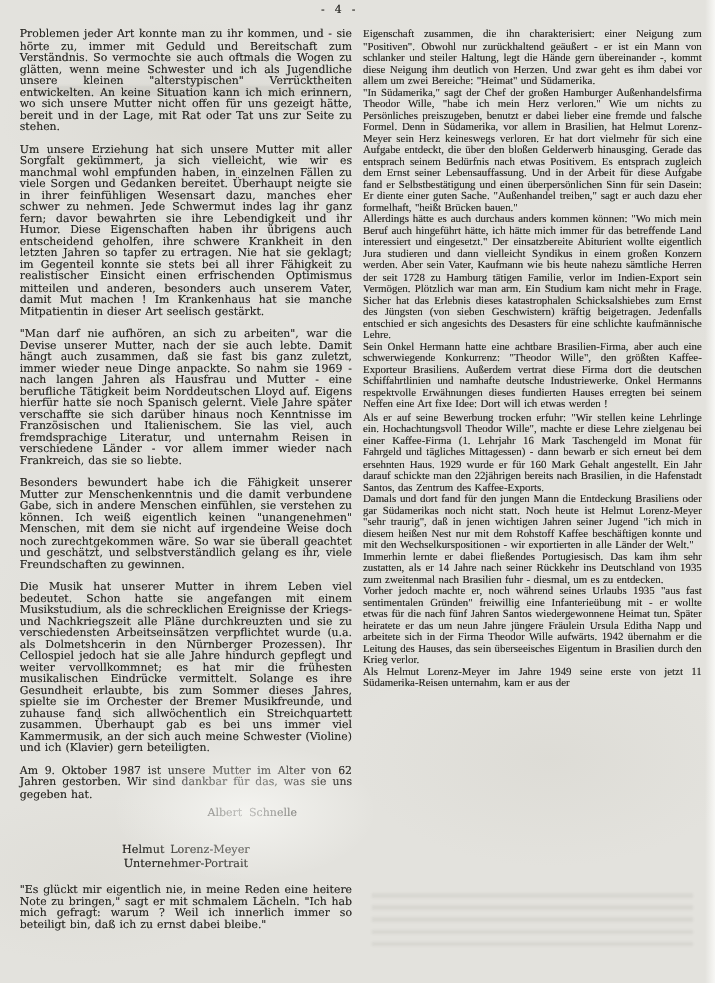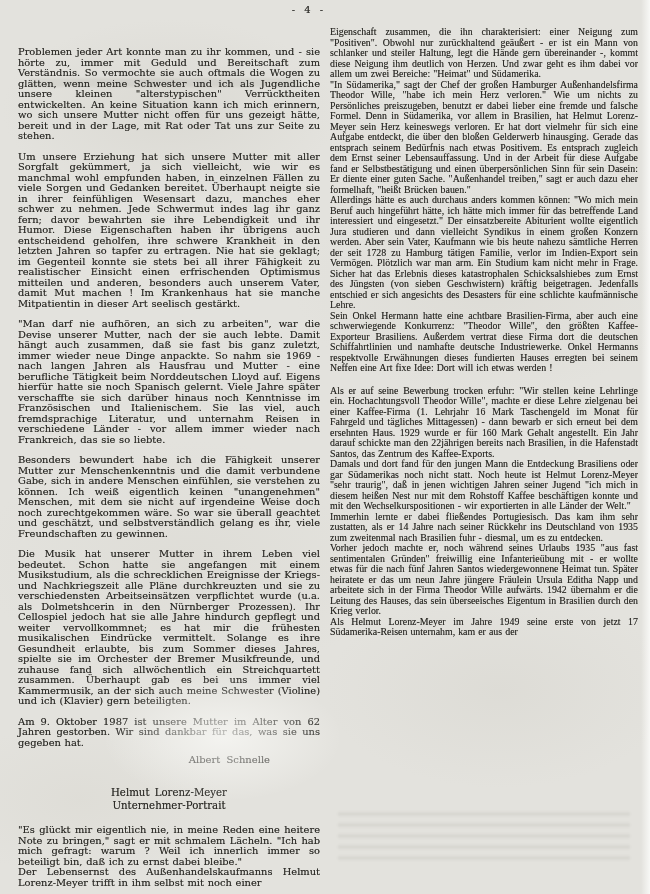--- a/index.html
+++ b/index.html
@@ -29,31 +29,31 @@
     text-align: center;
     font-size: 10px;
     letter-spacing: 3px;
   }
   .columns {
     position: absolute;
     top: 27px; left: 18px;
     display: flex;
     gap: 10px;
   }
-  .col-left  { width: 302px; margin-top: 20px; }
+  .col-left  { width: 302px; }
   .col-right { width: 308px; font-family: Liberation Serif, serif; }
   .para {
     margin: 0;
     text-align: justify;
     font-size: 9.9px;
     line-height: 10.5px;
     word-spacing: 0.6px;
   }
   .spaced    { margin-bottom: 10px; }
-  .gap-above { margin-top: 12px; }
+  .gap-above { margin-top: 2px; }
   .signature {
     font-size: 10px;
     text-align: right;
     padding-right: 50px;
     margin: 6px 0 21px 0;
     word-spacing: 3px;
   }
   .article-heading {
     text-align: center;
     font-size: 10.2px;
@@ -108,32 +108,31 @@
       <p class="para spaced">"Man darf nie aufhören, an sich zu arbeiten", war die Devise unserer Mutter, nach der sie auch lebte. Damit hängt auch zusammen, daß sie fast bis ganz zuletzt, immer wieder neue Dinge anpackte. So nahm sie 1969 - nach langen Jahren als Hausfrau und Mutter - eine berufliche Tätigkeit beim Norddeutschen Lloyd auf. Eigens hierfür hatte sie noch Spanisch gelernt. Viele Jahre später verschaffte sie sich darüber hinaus noch Kenntnisse im Französischen und Italienischem. Sie las viel, auch fremdsprachige Literatur, und unternahm Reisen in verschiedene Länder - vor allem immer wieder nach Frankreich, das sie so liebte.</p>
       <p class="para spaced">Besonders bewundert habe ich die Fähigkeit unserer Mutter zur Menschenkenntnis und die damit verbundene Gabe, sich in andere Menschen einfühlen, sie verstehen zu können. Ich weiß eigentlich keinen "unangenehmen" Menschen, mit dem sie nicht auf irgendeine Weise doch noch zurechtgekommen wäre. So war sie überall geachtet und geschätzt, und selbstverständlich gelang es ihr, viele Freundschaften zu gewinnen.</p>
       <p class="para spaced">Die Musik hat unserer Mutter in ihrem Leben viel bedeutet. Schon hatte sie angefangen mit einem Musikstudium, als die schrecklichen Ereignisse der Kriegs- und Nachkriegszeit alle Pläne durchkreuzten und sie zu verschiedensten Arbeitseinsätzen verpflichtet wurde (u.a. als Dolmetshcerin in den Nürnberger Prozessen). Ihr Cellospiel jedoch hat sie alle Jahre hindurch gepflegt und weiter vervollkommnet; es hat mir die frühesten musikalischen Eindrücke vermittelt. Solange es ihre Gesundheit erlaubte, bis zum Sommer dieses Jahres, spielte sie im Orchester der Bremer Musikfreunde, und zuhause fand sich allwöchentlich ein Streichquartett zusammen. Überhaupt gab es bei uns immer viel Kammermusik, an der sich auch meine Schwester (Violine) und ich (Klavier) gern beteiligten.</p>
       <p class="para">Am 9. Oktober 1987 ist unsere Mutter im Alter von 62 Jahren gestorben. Wir sind dankbar für das, was sie uns gegeben hat.</p>
       <div class="signature">Albert Schnelle</div>
       <div class="article-heading">
         <div>Helmut Lorenz-Meyer</div>
         <div>Unternehmer-Portrait</div>
       </div>
       <p class="para">"Es glückt mir eigentlich nie, in meine Reden eine heitere Note zu bringen," sagt er mit schmalem Lächeln. "Ich hab mich gefragt: warum ?  Weil ich innerlich immer so beteiligt bin, daß ich zu ernst dabei bleibe."</p>
-      <p class="para">Der Lebensernst des Außenhandelskaufmanns Helmut Lorenz-Meyer trifft in ihm selbst mit noch einer</p>
     </div>
 
     <div class="col col-right">
       <p class="para">Eigenschaft zusammen, die ihn charakterisiert: einer Neigung zum "Positiven". Obwohl nur zurückhaltend geäußert - er ist ein Mann von schlanker und steiler Haltung, legt die Hände gern übereinander -, kommt diese Neigung ihm deutlich von Herzen. Und zwar geht es ihm dabei vor allem um zwei Bereiche: "Heimat" und Südamerika.</p>
       <p class="para">"In Südamerika," sagt der Chef der großen Hamburger Außenhandelsfirma Theodor Wille, "habe ich mein Herz verloren." Wie um nichts zu Persönliches preiszugeben, benutzt er dabei lieber eine fremde und falsche Formel. Denn in Südamerika, vor allem in Brasilien, hat Helmut Lorenz-Meyer sein Herz keineswegs verloren. Er hat dort vielmehr für sich eine Aufgabe entdeckt, die über den bloßen Gelderwerb hinausging. Gerade das entsprach seinem Bedürfnis nach etwas Positivem. Es entsprach zugleich dem Ernst seiner Lebensauffassung. Und in der Arbeit für diese Aufgabe fand er Selbstbestätigung und einen überpersönlichen Sinn für sein Dasein: Er diente einer guten Sache. "Außenhandel treiben," sagt er auch dazu eher formelhaft, "heißt Brücken bauen."</p>
       <p class="para">Allerdings hätte es auch durchaus anders kommen können: "Wo mich mein Beruf auch hingeführt hätte, ich hätte mich immer für das betreffende Land interessiert und eingesetzt." Der einsatzbereite Abiturient wollte eigentlich Jura studieren und dann vielleicht Syndikus in einem großen Konzern werden. Aber sein Vater, Kaufmann wie bis heute nahezu sämtliche Herren der seit 1728 zu Hamburg tätigen Familie, verlor im Indien-Export sein Vermögen. Plötzlich war man arm. Ein Studium kam nicht mehr in Frage. Sicher hat das Erlebnis dieses katastrophalen Schicksalshiebes zum Ernst des Jüngsten (von sieben Geschwistern) kräftig beigetragen. Jedenfalls entschied er sich angesichts des Desasters für eine schlichte kaufmännische Lehre.</p>
       <p class="para">Sein Onkel Hermann hatte eine achtbare Brasilien-Firma, aber auch eine schwerwiegende Konkurrenz: "Theodor Wille", den größten Kaffee-Exporteur Brasiliens. Außerdem vertrat diese Firma dort die deutschen Schiffahrtlinien und namhafte deutsche Industriewerke. Onkel Hermanns respektvolle Erwähnungen dieses fundierten Hauses erregten bei seinem Neffen eine Art fixe Idee: Dort will ich etwas werden !</p>
       <p class="para gap-above">Als er auf seine Bewerbung trocken erfuhr: "Wir stellen keine Lehrlinge ein. Hochachtungsvoll Theodor Wille", machte er diese Lehre zielgenau bei einer Kaffee-Firma (1. Lehrjahr 16 Mark Taschengeld im Monat für Fahrgeld und tägliches Mittagessen) - dann bewarb er sich erneut bei dem ersehnten Haus.  1929 wurde er für 160 Mark Gehalt angestellt. Ein Jahr darauf schickte man den 22jährigen bereits nach Brasilien, in die Hafenstadt Santos, das Zentrum des Kaffee-Exports.</p>
       <p class="para">Damals und dort fand für den jungen Mann die Entdeckung Brasiliens oder gar Südamerikas noch nicht statt. Noch heute ist Helmut Lorenz-Meyer "sehr traurig", daß in jenen wichtigen Jahren seiner Jugend "ich mich in diesem heißen Nest nur mit dem Rohstoff Kaffee beschäftigen konnte und mit den Wechselkurspositionen - wir exportierten in alle Länder der Welt."</p>
       <p class="para">Immerhin lernte er dabei fließendes Portugiesisch. Das kam ihm sehr zustatten, als er 14 Jahre nach seiner Rückkehr ins Deutschland von 1935 zum zweitenmal nach Brasilien fuhr - diesmal, um es zu entdecken.</p>
       <p class="para">Vorher jedoch machte er, noch während seines Urlaubs 1935 "aus fast sentimentalen Gründen" freiwillig eine Infanterieübung mit - er wollte etwas für die nach fünf Jahren Santos wiedergewonnene Heimat tun. Später heiratete er das um neun Jahre jüngere Fräulein Ursula Editha Napp und arbeitete sich in der Firma Theodor Wille aufwärts. 1942 übernahm er die Leitung des Hauses, das sein überseeisches Eigentum in Brasilien durch den Krieg verlor.</p>
-      <p class="para">Als Helmut Lorenz-Meyer im Jahre 1949 seine erste von jetzt 17 Südamerika-Reisen unternahm, kam er aus der</p>
+      <p class="para">Als Helmut Lorenz-Meyer im Jahre 1949 seine erste von jetzt 11 Südamerika-Reisen unternahm, kam er aus der</p>
     </div>
   </div>
 
   <div class="artifact-blob"></div>
   <div class="ghost-lines"></div>
   <div class="edge-right"></div>
 </div>
 
 </body></html>

